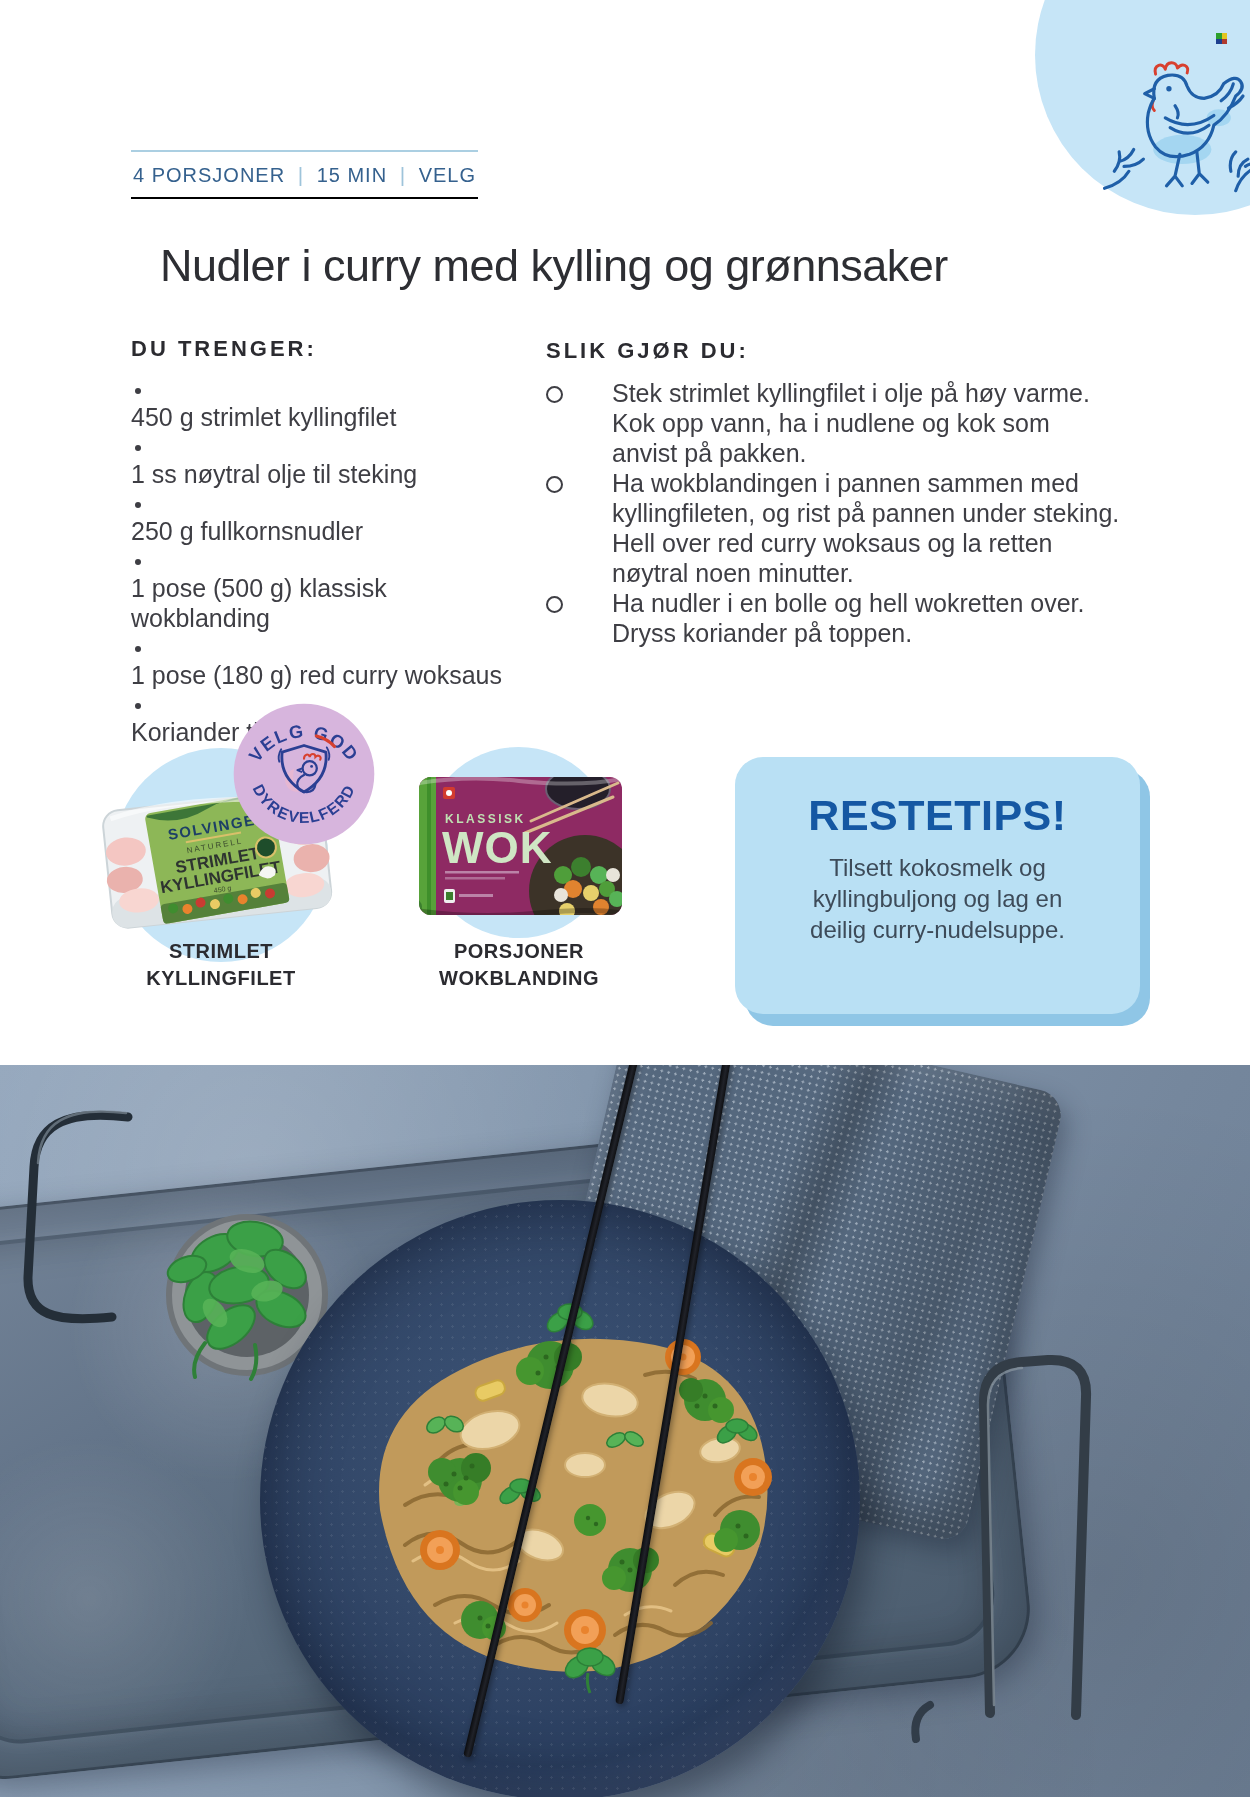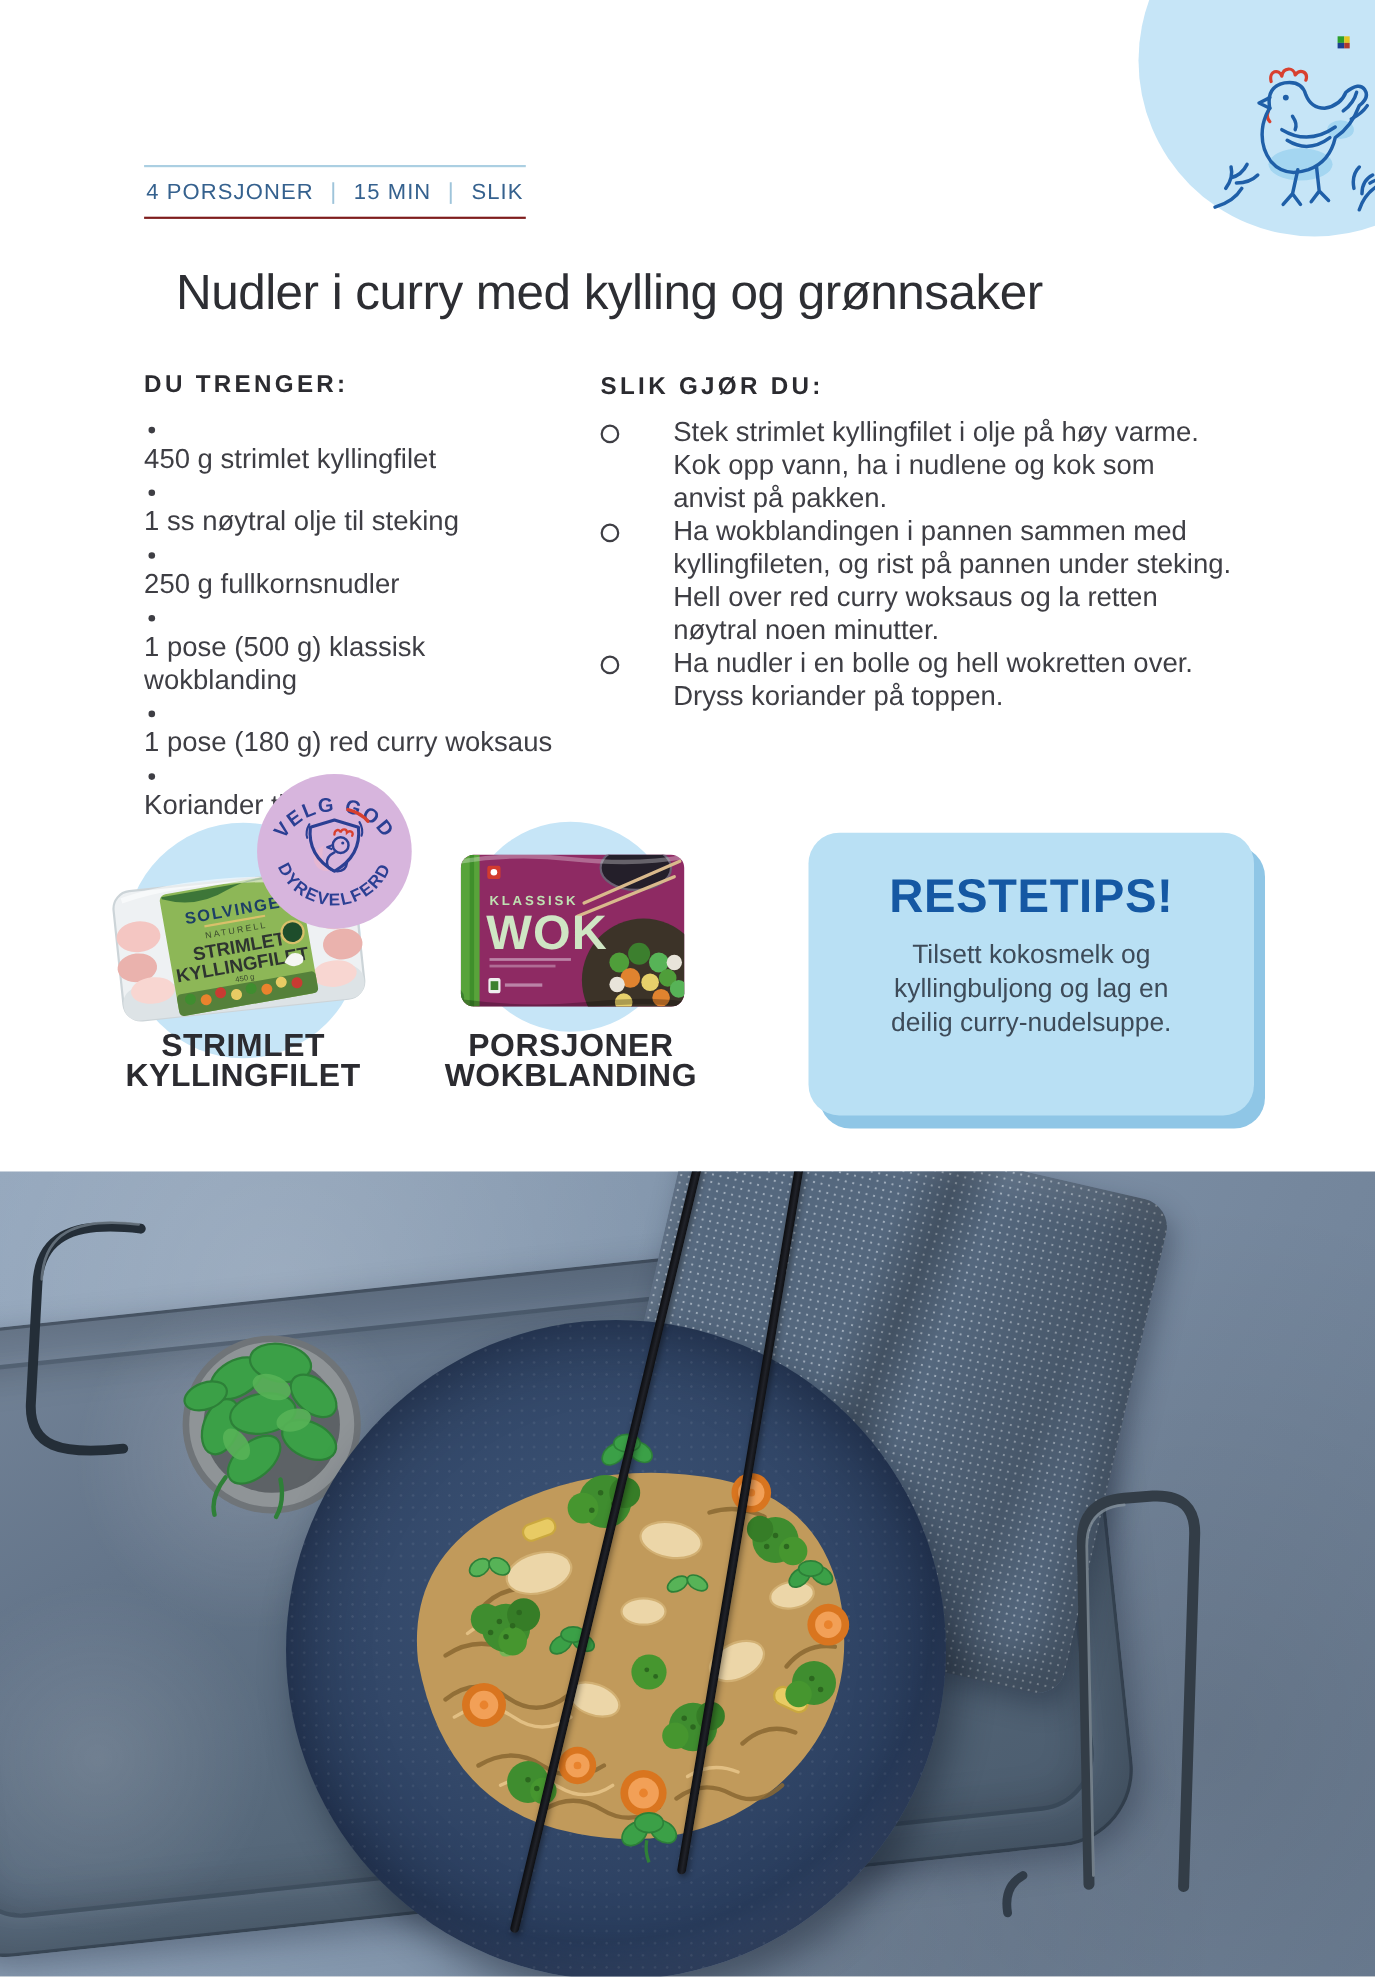--- a/index.html
+++ b/index.html
@@ -15,21 +15,21 @@
     position:absolute; left:1035px; top:-105px; width:320px; height:320px;
     border-radius:50%; background:#c6e5f7;
   }
   .corner-circle svg { position:absolute; left:40px; top:150px; }
   .regmark { position:absolute; left:1216px; top:33px; width:11px; height:11px; display:grid; grid-template-columns:1fr 1fr; grid-template-rows:1fr 1fr; }
   .regmark i { display:block; }
 
   
   .meta {
     position:absolute; left:131px; top:150px; width:347px;
-    border-top:2px solid #abcfe2; border-bottom:2px solid #7f1d1d;
+    border-top:2px solid #abcfe2; border-bottom:2px solid #000000;
     padding:11px 2px 10px 2px;
     display:flex; align-items:center; justify-content:space-between;
     color:#35618e; font-size:20px; letter-spacing:1px; font-weight:400;
   }
   .meta .sep { color:#9ec4da; font-weight:300; font-size:21px; }
 
   
   h1.title {
     position:absolute; left:128px; top:240px; width:1000px;
     font-size:45px; font-weight:400; letter-spacing:-0.5px; color:#2d2e33;margin-left:32px;
@@ -49,21 +49,21 @@
 
   
   .prod-circle { position:absolute; border-radius:50%; background:#c6e5f7; }
   .circle-chicken { left:114px; top:748px; width:214px; height:214px; }
   .circle-wok     { left:423px; top:747px; width:191px; height:191px; }
   .pack-chicken { position:absolute; left:95px; top:770px; transform:rotate(-6deg); }
   .pack-wok     { position:absolute; left:413px; top:763px; }
   .badge { position:absolute; left:228px; top:698px; width:152px; height:152px; }
   .prod-caption {
     position:absolute; width:240px; text-align:center;
-    font-size:29px; font-weight:700; letter-spacing:0.5px; line-height:27px; color:#2b2b30;
+    font-size:20px; font-weight:700; letter-spacing:0.5px; line-height:27px; color:#2b2b30;
   }
   .caption-chicken { left:101px; top:938px; }
   .caption-wok     { left:399px; top:938px; }
 
   
   .tip-box {
     position:absolute; left:735px; top:757px; width:405px; height:257px;
     background:#b9e0f4; border-radius:28px;
     box-shadow:10px 12px 0 #8fc6e6;
     text-align:center; padding-top:34px;
@@ -167,21 +167,21 @@
       <i style="background:#e3c520"></i>
     <i style="background:#1d3f8f"></i>
       <i style="background:#b03a2e"></i>
   </div>
 
   <div class="meta">
     <span>4 PORSJONER</span>
     <span class="sep">|</span>
     <span>15 MIN</span>
     <span class="sep">|</span>
-    <span>SLIK</span>
+    <span>VELG</span>
   </div>
 
   <h1 class="title">Nudler i curry med kylling og grønnsaker</h1>
 
   <section class="ingredients">
     <div class="col-heading">DU TRENGER:</div>
     <ul>
       <li>
           <span class="dot"></span>
           <span>450 g strimlet kyllingfilet</span>

